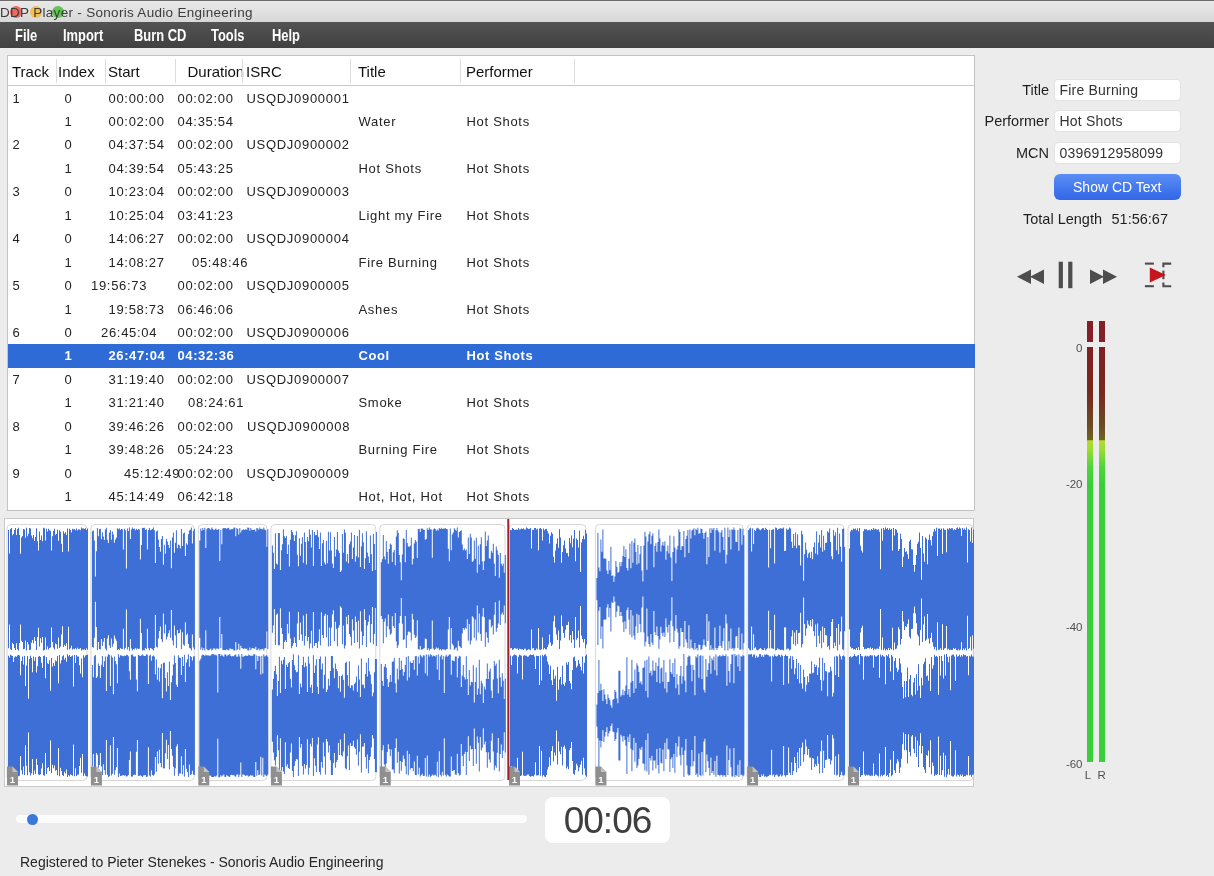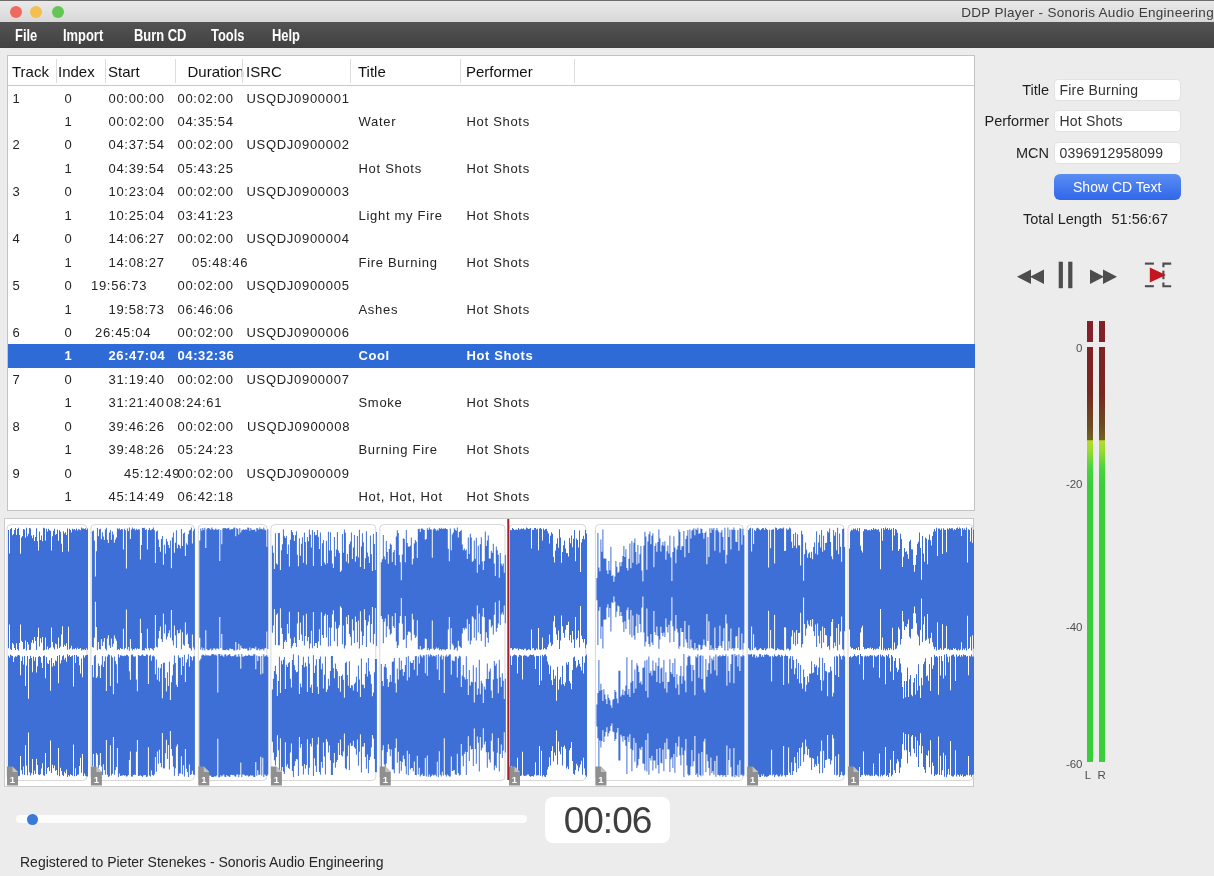--- a/index.html
+++ b/index.html
@@ -1,21 +1,21 @@
 <!DOCTYPE html>
 <html><head><meta charset="utf-8"><style>
 * { margin:0; padding:0; box-sizing:border-box; }
 html,body { width:1214px; height:876px; overflow:hidden; background:#EDECEC;
   font-family:"Liberation Sans", sans-serif; -webkit-font-smoothing:antialiased; }
 .abs { position:absolute; }
 .titlebar { position:absolute; left:0; top:0; width:1214px; height:22px;
   background:linear-gradient(#e9e9e9,#d8d8d8); border-top:1px solid #6b6b6b; }
 .tl { position:absolute; top:4.5px; width:12px; height:12px; border-radius:50%; }
 .title { position:absolute; top:0; left:0; width:1214px; height:22px; line-height:23px;
-  text-align:right; font-size:13.5px; letter-spacing:0.3px; color:#3c3c3c; }
+  text-align:left; font-size:13.5px; letter-spacing:0.3px; color:#3c3c3c; }
 .menubar { position:absolute; left:0; top:22px; width:1214px; height:26px;
   background:linear-gradient(#535353,#414141); }
 .menubar span { position:absolute; top:0; height:26px; line-height:27px; color:#fff;
   font-size:17px; font-weight:bold; transform:scaleX(0.76); transform-origin:0 50%; }
 .table { position:absolute; left:6.5px; top:55px; width:968.5px; height:456px;
   background:#fff; border:1px solid #c3c3c3; }
 .thead { position:absolute; left:0; top:0; width:100%; height:30px;
   border-bottom:1px solid #c9c9c9; }
 .hcell { position:absolute; top:0; height:30px; line-height:31px; font-size:15px; color:#111; }
 .vsep { position:absolute; top:3px; height:24px; width:1px; background:#dcdcdc; }
@@ -142,42 +142,42 @@
     <div class="trow" style="top:241.5px">
       <span style="left:56.5px">1</span>
       <span style="left:100.5px">19:58:73</span>
       <span style="left:169.5px">06:46:06</span>
       <span style="left:350.5px">Ashes</span>
       <span style="left:458.5px">Hot Shots</span>
     </div>
     <div class="trow" style="top:265.0px">
       <span style="left:4.5px">6</span>
       <span style="left:56.5px">0</span>
-      <span style="left:87px">26:45:04</span>
+      <span style="left:93px">26:45:04</span>
       <span style="left:169.5px">00:02:00</span>
       <span style="left:238.5px">USQDJ0900006</span>
     </div>
     <div class="trow sel" style="top:288.4px">
       <span style="left:56.5px">1</span>
       <span style="left:100.5px">26:47:04</span>
       <span style="left:169.5px">04:32:36</span>
       <span style="left:350.5px">Cool</span>
       <span style="left:458.5px">Hot Shots</span>
     </div>
     <div class="trow" style="top:311.9px">
       <span style="left:4.5px">7</span>
       <span style="left:56.5px">0</span>
       <span style="left:100.5px">31:19:40</span>
       <span style="left:169.5px">00:02:00</span>
       <span style="left:238.5px">USQDJ0900007</span>
     </div>
     <div class="trow" style="top:335.3px">
       <span style="left:56.5px">1</span>
       <span style="left:100.5px">31:21:40</span>
-      <span style="left:158px">08:24:61</span>
+      <span style="left:180px">08:24:61</span>
       <span style="left:350.5px">Smoke</span>
       <span style="left:458.5px">Hot Shots</span>
     </div>
     <div class="trow" style="top:358.8px">
       <span style="left:4.5px">8</span>
       <span style="left:56.5px">0</span>
       <span style="left:100.5px">39:46:26</span>
       <span style="left:169.5px">00:02:00</span>
       <span style="left:239px">USQDJ0900008</span>
     </div>

